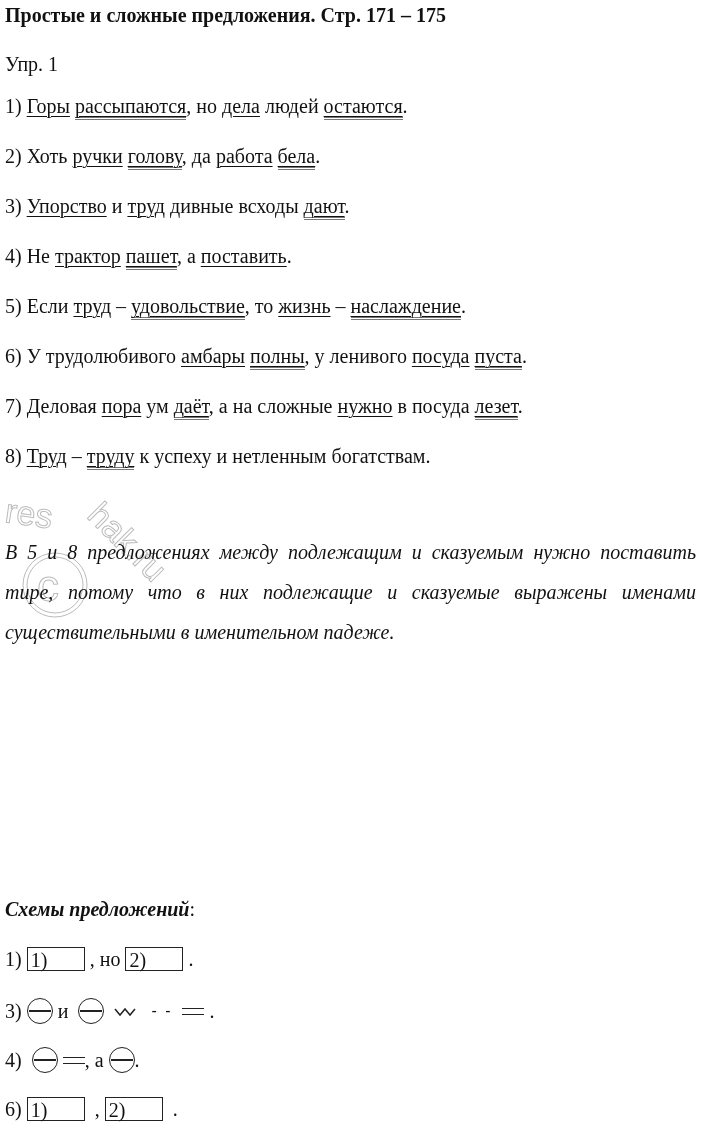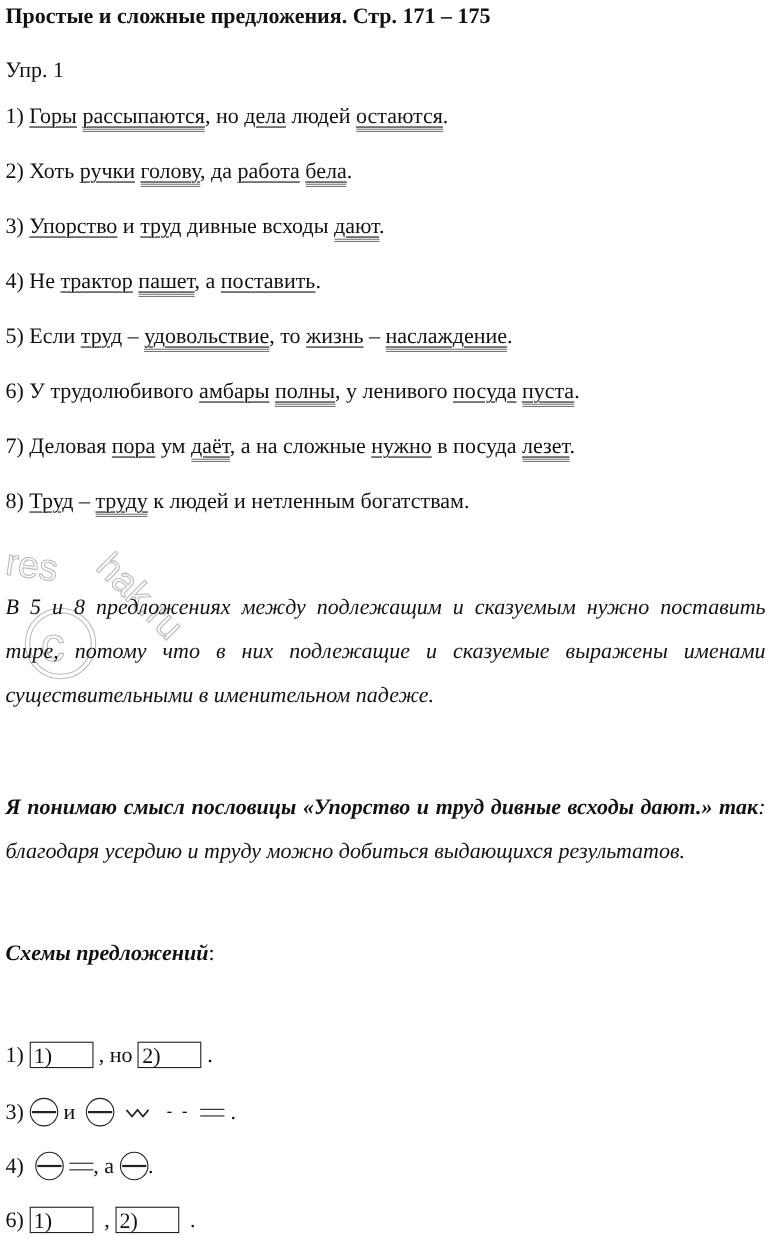--- a/index.html
+++ b/index.html
@@ -5,21 +5,21 @@
     html, body { margin:0; padding:0; background:#ffffff; }
     body { width:701px; height:1125px; position:relative; overflow:hidden; color:#111; font-family:"Liberation Serif", serif; }
     .page { position:absolute; left:0; top:0; width:701px; height:1125px; }
     .title { position:absolute; left:5px; top:4px; font-size:20px; font-weight:bold; white-space:nowrap; }
     .ex { position:absolute; left:5px; top:53px; font-size:20px; font-weight:normal; }
     .sent { position:absolute; left:5px; font-size:20px; white-space:nowrap; }
     .subj { text-decoration:underline; text-decoration-thickness:1px; text-underline-offset:3px; }
     .pred { border-bottom:3px double #777; padding-bottom:0px; text-decoration:underline; text-decoration-thickness:1px; text-underline-offset:3px; }
     .para { position:absolute; left:5px; width:691px; font-size:20px; font-style:italic; line-height:40px; text-align:justify; text-align-last:left; }
     .b { font-weight:bold; }
-    .schemes-title { position:absolute; left:5px; top:856px; font-size:20px; font-style:italic; font-weight:bold; }
+    .schemes-title { position:absolute; left:5px; top:898px; font-size:20px; font-style:italic; font-weight:bold; }
     .schemes-title .colon { font-weight:normal; font-style:normal; }
     .srow { position:absolute; left:5px; font-size:20px; white-space:nowrap; display:flex; align-items:center; }
     .box { display:inline-block; width:58px; height:24px; border:1.5px solid #222; line-height:24px; padding-left:3px; box-sizing:border-box; font-size:20px; }
     .circ { display:inline-block; width:26px; height:26px; border:1.5px solid #222; border-radius:50%; position:relative; box-sizing:border-box; }
     .circ::after { content:""; position:absolute; left:1px; right:1px; top:11px; height:1.5px; background:#222; }
     .dbl { display:inline-block; width:22px; height:5px; border-top:1.5px solid #222; border-bottom:1.5px solid #222; }
     .dash { display:inline-block; letter-spacing:2px; font-family:"Liberation Sans", sans-serif; font-size:16px; }
     .wm { position:absolute; left:0; top:495px; width:180px; height:130px; pointer-events:none; }
   </style>
 </head>
@@ -30,36 +30,33 @@
   <div class="ex">Упр. 1</div>
 
   <div id="sentences">
       <div class="sent" style="top: 95px;"><span>1) </span><span class="subj">Горы</span><span> </span><span class="pred">рассыпаются</span><span>, но </span><span class="subj">дела</span><span> людей </span><span class="pred">остаются</span><span>.</span></div>
       <div class="sent" style="top: 145px;"><span>2) Хоть </span><span class="subj">ручки</span><span> </span><span class="pred">голову</span><span>, да </span><span class="subj">работа</span><span> </span><span class="pred">бела</span><span>.</span></div>
       <div class="sent" style="top: 195px;"><span>3) </span><span class="subj">Упорство</span><span> и </span><span class="subj">труд</span><span> дивные всходы </span><span class="pred">дают</span><span>.</span></div>
       <div class="sent" style="top: 245px;"><span>4) Не </span><span class="subj">трактор</span><span> </span><span class="pred">пашет</span><span>, а </span><span class="subj">поставить</span><span>.</span></div>
       <div class="sent" style="top: 295px;"><span>5) Если </span><span class="subj">труд</span><span> – </span><span class="pred">удовольствие</span><span>, то </span><span class="subj">жизнь</span><span> – </span><span class="pred">наслаждение</span><span>.</span></div>
       <div class="sent" style="top: 345px;"><span>6) У трудолюбивого </span><span class="subj">амбары</span><span> </span><span class="pred">полны</span><span>, у ленивого </span><span class="subj">посуда</span><span> </span><span class="pred">пуста</span><span>.</span></div>
       <div class="sent" style="top: 395px;"><span>7) Деловая </span><span class="subj">пора</span><span> ум </span><span class="pred">даёт</span><span>, а на сложные </span><span class="subj">нужно</span><span> в посуда </span><span class="pred">лезет</span><span>.</span></div>
-      <div class="sent" style="top: 445px;"><span>8) </span><span class="subj">Труд</span><span> – </span><span class="pred">труду</span><span> к людей и нетленным богатствам.</span></div>
+      <div class="sent" style="top: 445px;"><span>8) </span><span class="subj">Труд</span><span> – </span><span class="pred">труду</span><span> к успеху и нетленным богатствам.</span></div>
     </div>
 
   <svg class="wm" viewBox="0 0 180 130">
     <text x="4" y="32" font-family="Liberation Sans, sans-serif" font-size="34" fill="none" stroke="#bbb" stroke-width="1" transform="rotate(8 40 30)">res</text>
     <text x="70" y="40" font-family="Liberation Sans, sans-serif" font-size="34" fill="none" stroke="#bbb" stroke-width="1" transform="rotate(45 100 50)">hak.ru</text>
     <circle cx="55" cy="90" r="32" fill="none" stroke="#bbb" stroke-width="1"></circle>
     <circle cx="55" cy="90" r="28" fill="none" stroke="#bbb" stroke-width="1"></circle>
     <text x="37" y="106" font-family="Liberation Sans, sans-serif" font-size="44" fill="none" stroke="#bbb" stroke-width="1">c</text>
   </svg>
 
   <div class="para" style="top:532px;">В 5 и 8 предложениях между подлежащим и сказуемым нужно поставить тире, потому что в них подлежащие и сказуемые выражены именами существительными в именительном падеже.</div>
 
-  <div class="para" style="top:714px;">
-    <span class="b">Я понимаю смысл пословицы «Упорство и труд дивные всходы дают.» так</span><span>: благодаря усердию и труду можно добиться выдающихся результатов.</span>
-  </div>
 
   <div class="schemes-title">
     <span>Схемы предложений</span><span class="colon">:</span>
   </div>
 
   <div class="srow" style="top:947px;">
     <span>1)</span>&nbsp;<span class="box">1)</span>&nbsp;<span>, но</span>&nbsp;<span class="box">2)</span>&nbsp;<span>.</span>
   </div>
 
   <div class="srow" style="top:998px;">

